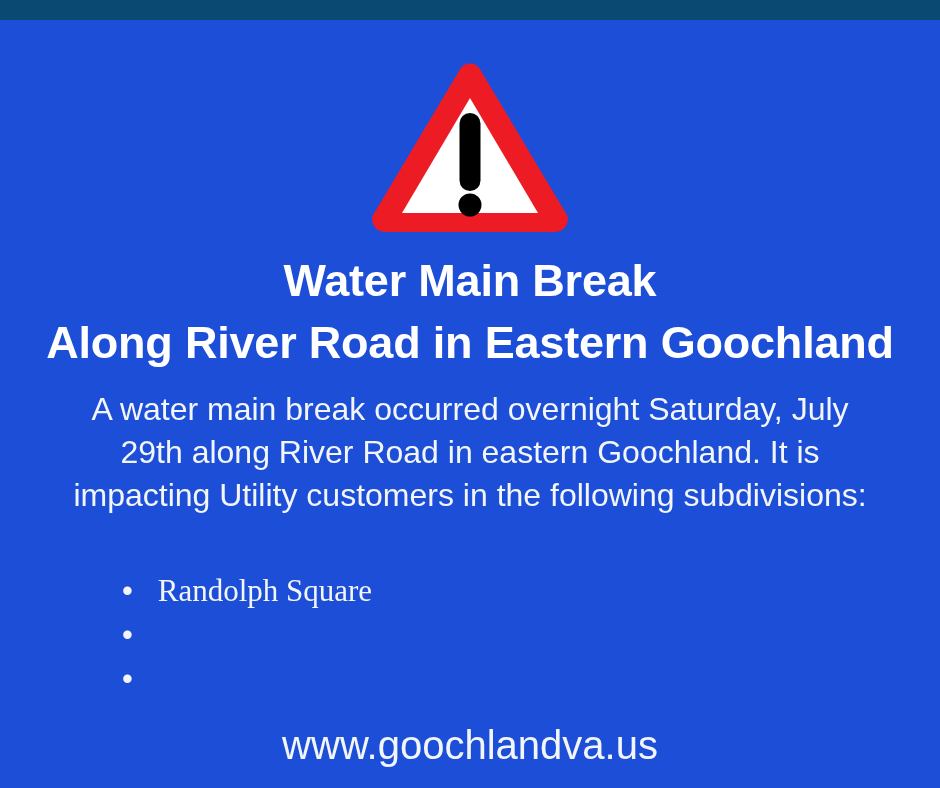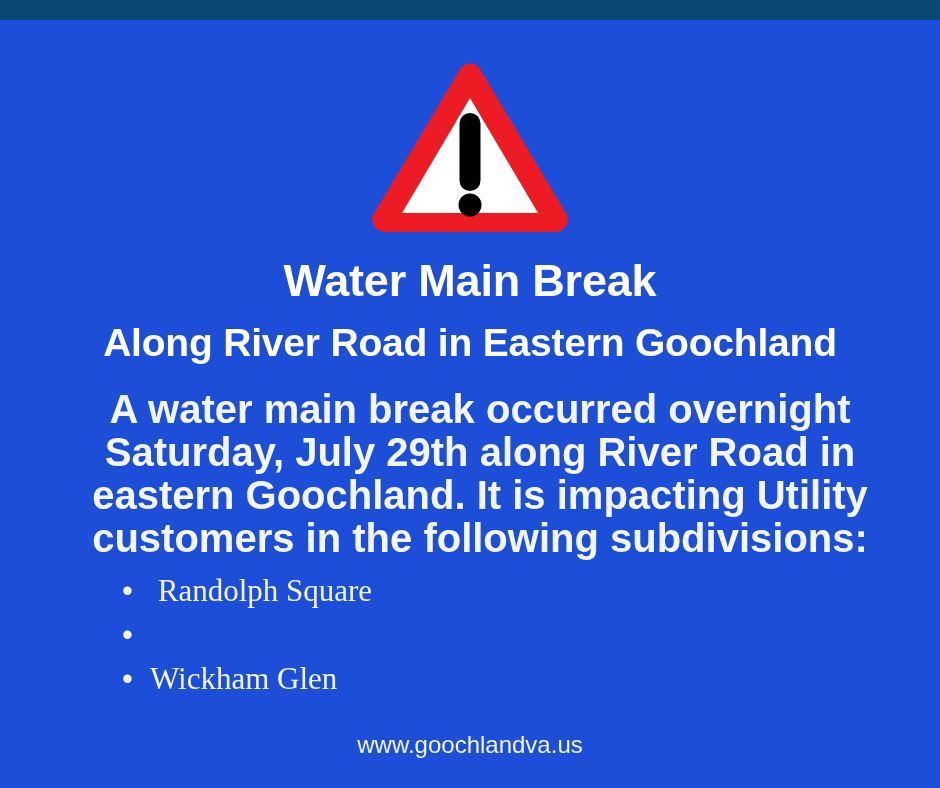--- a/index.html
+++ b/index.html
@@ -48,35 +48,35 @@
     font-size: 45px;
     line-height: 62px;
     letter-spacing: -0.2px;
     font-family: "Liberation Sans", sans-serif;
   }
   .headline .hl-line {
     display: block;
     white-space: nowrap;
   }
   .headline .hl-line.line2 {
-    font-size: 39px;
+    font-size: 45px;
     transform: scaleX(1.0);
   }
 
   
   .intro {
     position: absolute;
-    left: 80px;
+    left: 70px;
     top: 368px;
     width: 800px;
     text-align: center;
     color: #f2f6f9;
-    font-size: 40px;
+    font-size: 32px;
     line-height: 43px;
-    font-weight: 700;
+    font-weight: 400;
     font-family: "Liberation Sans", sans-serif;
   }
 
   
   .bullets {
     position: absolute;
     left: 122px;
     top: 549px;
     margin: 0;
     padding: 0;
@@ -104,21 +104,21 @@
   }
 
   
   .website {
     position: absolute;
     left: 0;
     top: 703px;
     width: 940px;
     text-align: center;
     color: #f2f6f9;
-    font-size: 24px;
+    font-size: 40px;
     line-height: 44px;
     font-family: "Liberation Sans", sans-serif;
   }
 </style>
 </head>
 <body>
 
 <div id="poster">
 
   <div class="icon-wrap">
@@ -140,19 +140,18 @@
   <ul class="bullets">
     <li>
       <span class="dot">•</span>
       <span class="btxt"> Randolph Square</span>
     </li>
     <li>
       <span class="dot">•</span>
     </li>
     <li>
       <span class="dot">•</span>
-      <span class="btxt">Wickham Glen</span>
     </li>
   </ul>
 
   <div class="website">www.goochlandva.us</div>
 
 </div>
 
 </body></html>

